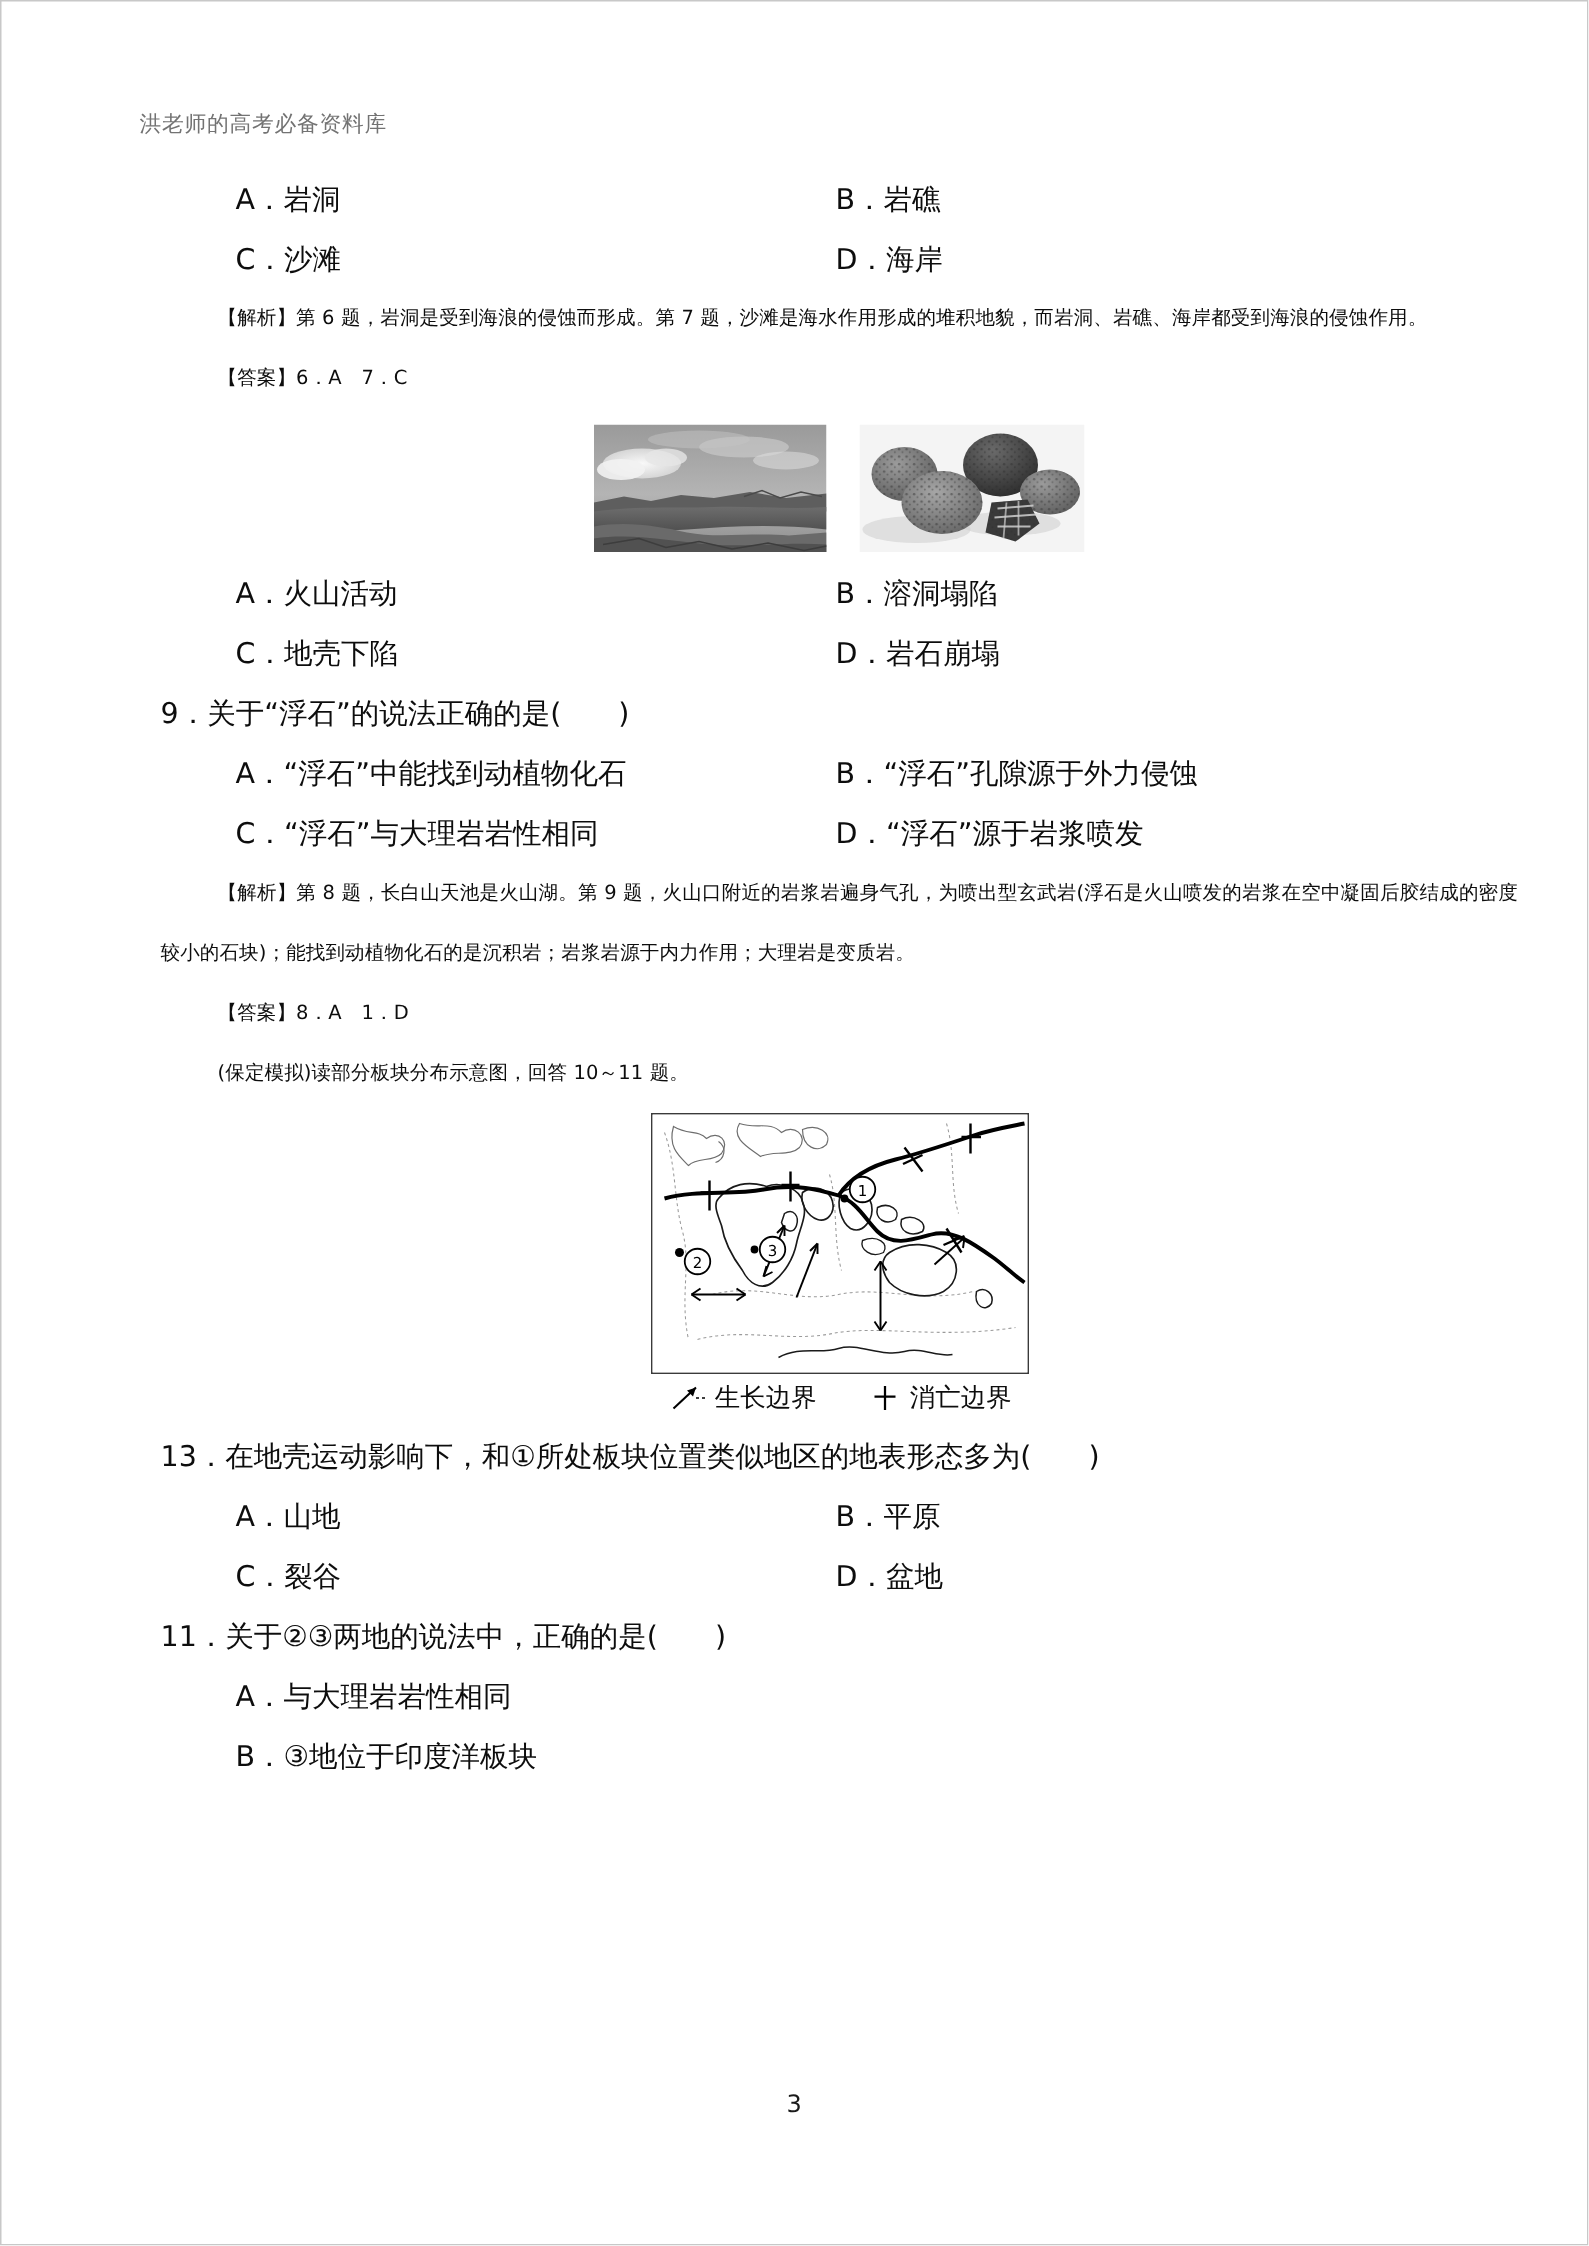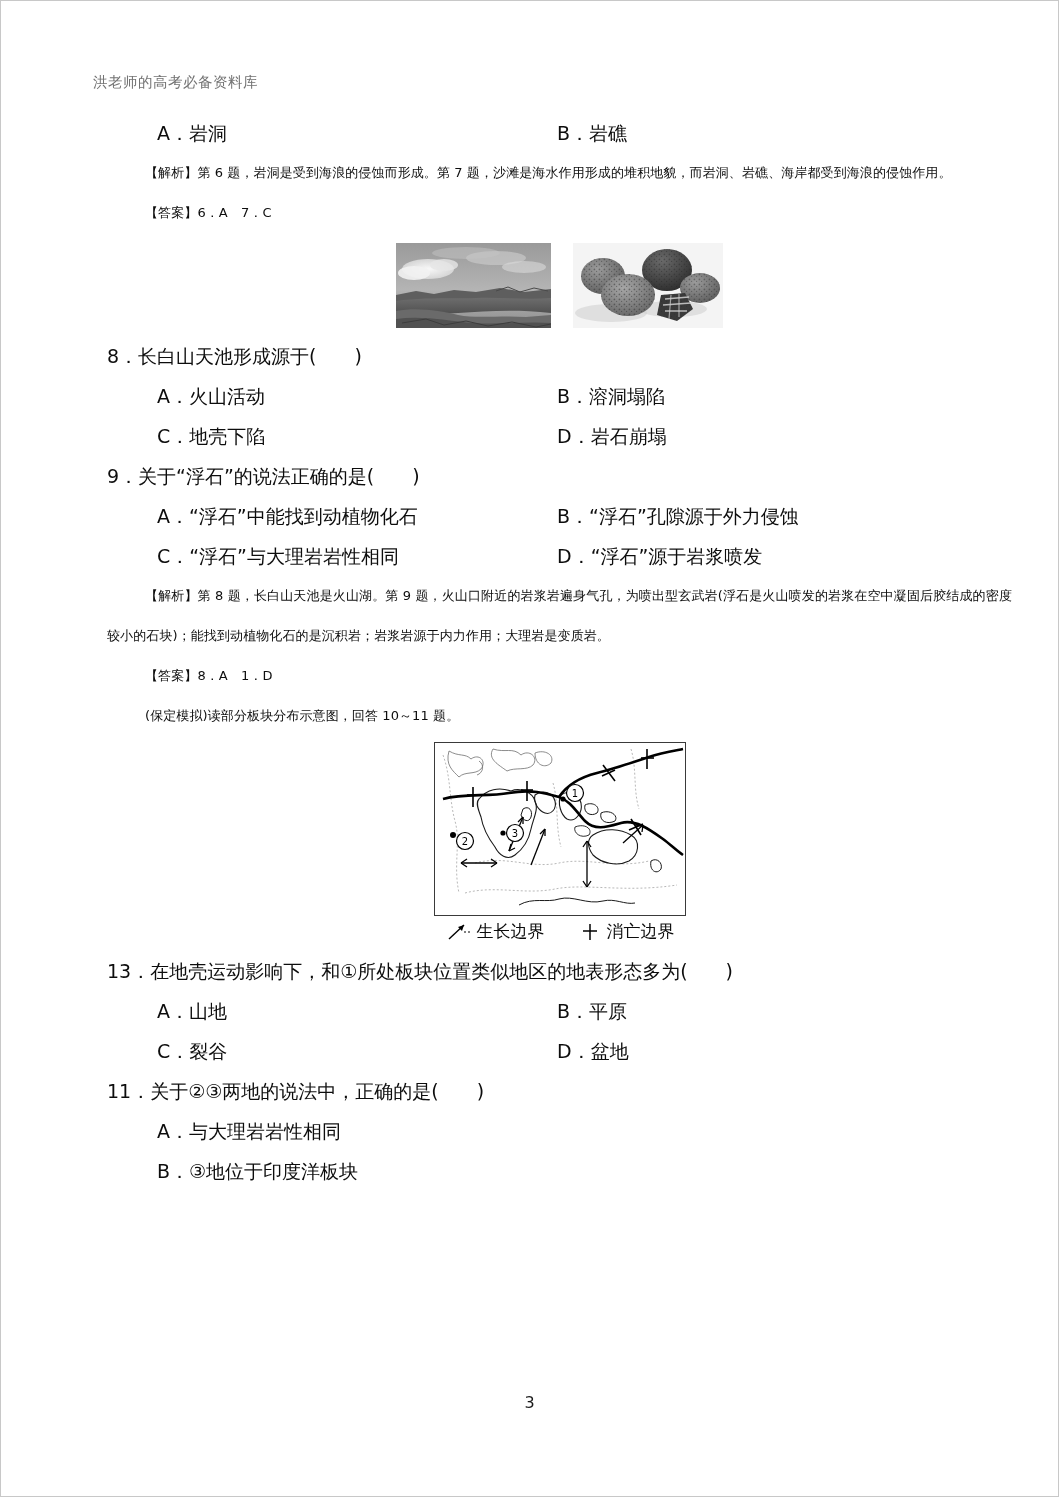--- a/index.html
+++ b/index.html
@@ -122,20 +122,24 @@
 
 <div class="page">
 
   <div class="doc-header">洪老师的高考必备资料库</div>
 
   <div class="content">
 
     <div class="opts">
       <span class="opt-a">A．岩洞</span>
       <span class="opt-b">B．岩礁</span>
+    </div>
+    <div class="opts">
+      <span class="opt-a">C．沙滩</span>
+      <span class="opt-b">D．海岸</span>
     </div>
 
     <div class="para indent">【解析】第 6 题，岩洞是受到海浪的侵蚀而形成。第 7 题，沙滩是海水作用形成的堆积地貌，而岩洞、岩礁、海岸都受到海浪的侵蚀作用。</div>
     <div class="para indent">【答案】6．A　7．C</div>
 
 
     <div class="figure-row">
 
       <svg class="photo" width="155" height="85" viewBox="0 0 155 85">
         <defs>
@@ -203,21 +207,20 @@
         <ellipse cx="55" cy="52" rx="27" ry="21" fill="url(#rockC)"></ellipse>
         <ellipse cx="55" cy="52" rx="27" ry="21" fill="url(#pores)" opacity="0.9"></ellipse>
 
         <path d="M88 52 L112 50 L120 66 L104 78 L84 72 Z" fill="#3a3a3a"></path>
         <path d="M88 52 L112 50 L120 66 L104 78 L84 72 Z" fill="url(#pores)" opacity="0.6"></path>
         <path d="M92 56 L116 54 M90 62 L118 60 M92 68 L114 68" stroke="#d9d9d9" stroke-width="1.4" opacity="0.8"></path>
         <path d="M98 52 L96 76 M106 51 L106 74" stroke="#cfcfcf" stroke-width="1.2" opacity="0.7"></path>
       </svg>
     </div>
 
-    <div class="qline">8．长白山天池形成源于(　　)</div>
     <div class="opts">
       <span class="opt-a">A．火山活动</span>
       <span class="opt-b">B．溶洞塌陷</span>
     </div>
     <div class="opts">
       <span class="opt-a">C．地壳下陷</span>
       <span class="opt-b">D．岩石崩塌</span>
     </div>
 
     <div class="qline">9．关于“浮石”的说法正确的是(　　)</div>

